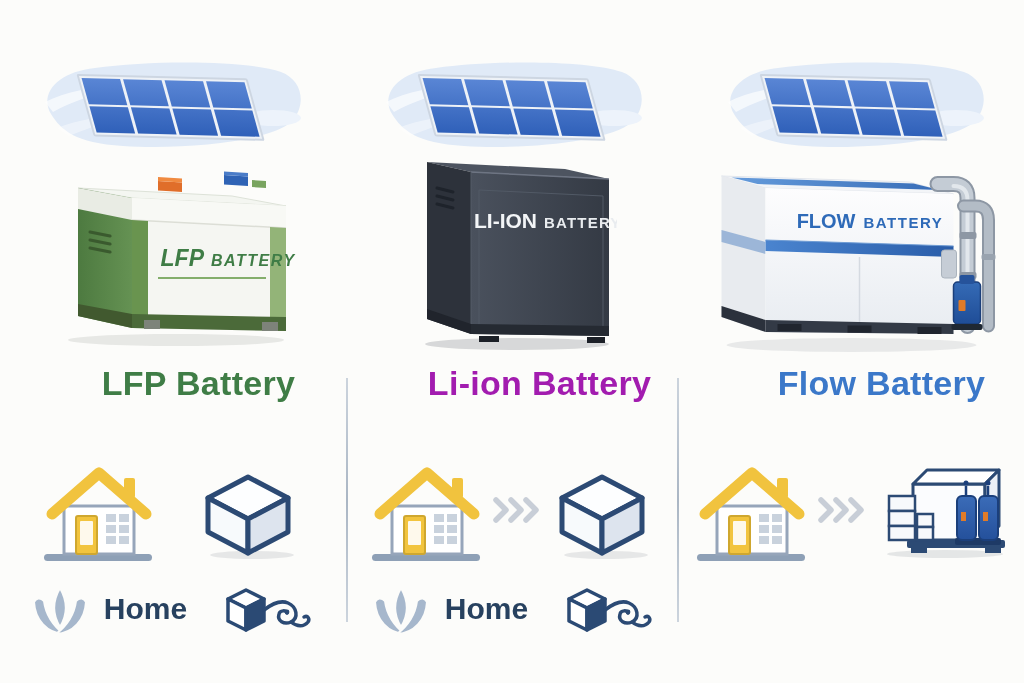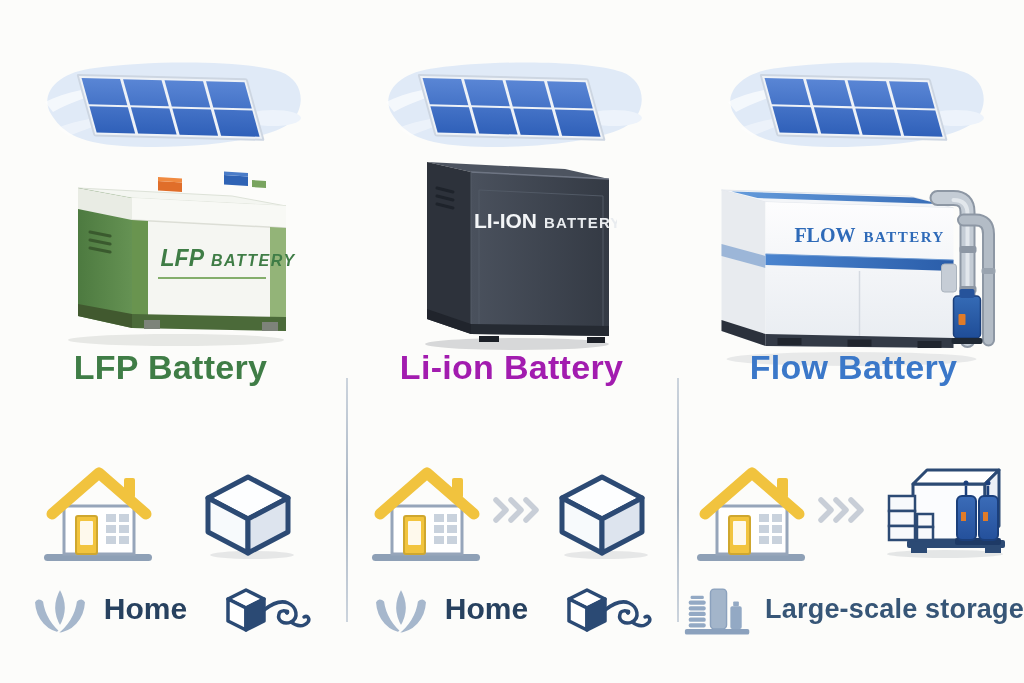--- a/index.html
+++ b/index.html
@@ -5,23 +5,23 @@
   html,body{margin:0;padding:0;}
   body{font-family:"Liberation Sans",sans-serif;background:#ffffff;}
   .canvas{position:relative;width:1024px;height:683px;background:#fcfcfa;overflow:hidden;}
   .col{position:absolute;top:0;width:341px;height:531px;}
   .c1{left:0;} .c2{left:341px;} .c3{left:683px;}
   .divider{position:absolute;top:378px;width:2px;height:244px;
     background:linear-gradient(180deg,#ccd4dd 0%,#aab6c4 50%,#ccd4dd 100%);}
   .d1{left:346px;} .d2{left:677px;}
   .solar{position:absolute;top:52px;left:50%;transform:translateX(-50%);}
   .bat{position:absolute;left:50%;transform:translateX(-50%);}
-  .c1 .bat{top:168px;font-style:italic;} .c2 .bat{top:146px;} .c3 .bat{top:168px;font-family:Liberation Serif, serif;}
-  .title{position:absolute;top:348px;left:0;width:100%;text-align:center;
-    font-size:34px;font-weight:bold;letter-spacing:.3px;}
+  .c1 .bat{top:168px;font-style:italic;} .c2 .bat{top:146px;} .c3 .bat{top:154px;}
+  .title{position:absolute;top:364px;left:0;width:100%;text-align:center;
+    font-size:34px;font-weight:bold;letter-spacing:.3px;padding-left:28px;}
   .c1 .title{color:#3f7d46;} .c2 .title{color:#a21caf;} .c3 .title{color:#3b78c9;}
   .icon-row{position:absolute;top:444px;left:0;width:100%;height:122px;
     display:flex;align-items:flex-end;justify-content:center;}
   .icon-row .house{margin-bottom:0;}
   .icon-row .cube{margin-bottom:6px;}
   .icon-row .chev{margin:0 6px 42px 6px;}
   .c1 .icon-row .cube{margin-left:36px;}
   .footer-row{position:absolute;top:580px;left:0;width:100%;height:58px;
     display:flex;align-items:center;justify-content:center;}
   .footer-label{font-size:30px;font-weight:bold;color:#27415f;margin-left:12px;white-space:nowrap;}
@@ -408,33 +408,15 @@
         <rect x="106" y="46" width="19" height="44" rx="5" fill="url(#tk3)" stroke="#1b3f7b" stroke-width="2"></rect>
         <line x1="93" y1="46" x2="93" y2="36" stroke="#1b3f7b" stroke-width="2.5"></line>
         <circle cx="93" cy="33" r="2.5" fill="#1b3f7b"></circle>
         <line x1="115" y1="46" x2="115" y2="36" stroke="#1b3f7b" stroke-width="2.5"></line>
         <circle cx="115" cy="33" r="2.5" fill="#1b3f7b"></circle>
         <rect x="88" y="62" width="5" height="9" fill="#e07b28"></rect>
         <rect x="110" y="62" width="5" height="9" fill="#e07b28"></rect>
       </svg>
     </div>
 
-    <div class="footer-row">
-      <svg width="74" height="58" viewBox="0 0 74 58">
-        <rect x="2" y="50" width="68" height="6" rx="2" fill="#8ba1bd"></rect>
-        <g fill="#93a9c4">
-          <rect x="6" y="44" width="18" height="4.5" rx="2"></rect>
-            <rect x="6" y="38" width="18" height="4.5" rx="2"></rect>
-          <rect x="6" y="32" width="18" height="4.5" rx="2"></rect>
-            <rect x="6" y="26" width="18" height="4.5" rx="2"></rect>
-          <rect x="6" y="20" width="18" height="4.5" rx="2"></rect>
-            <rect x="8" y="15" width="14" height="3.5" rx="1.5"></rect>
-        </g>
-        <rect x="29" y="8" width="17" height="42" rx="4" fill="#a3b5ca"></rect>
-        <rect x="29" y="8" width="17" height="42" rx="4" fill="none" stroke="#8ba1bd" stroke-width="1.5"></rect>
-        <rect x="50" y="26" width="12" height="24" rx="2" fill="#93a9c4"></rect>
-        <rect x="53" y="21" width="6" height="5" rx="1" fill="#93a9c4"></rect>
-      </svg>
-      <span class="footer-label">Large-scale storage</span>
-    </div>
   </div>
 
 </div>
 
 </body></html>

